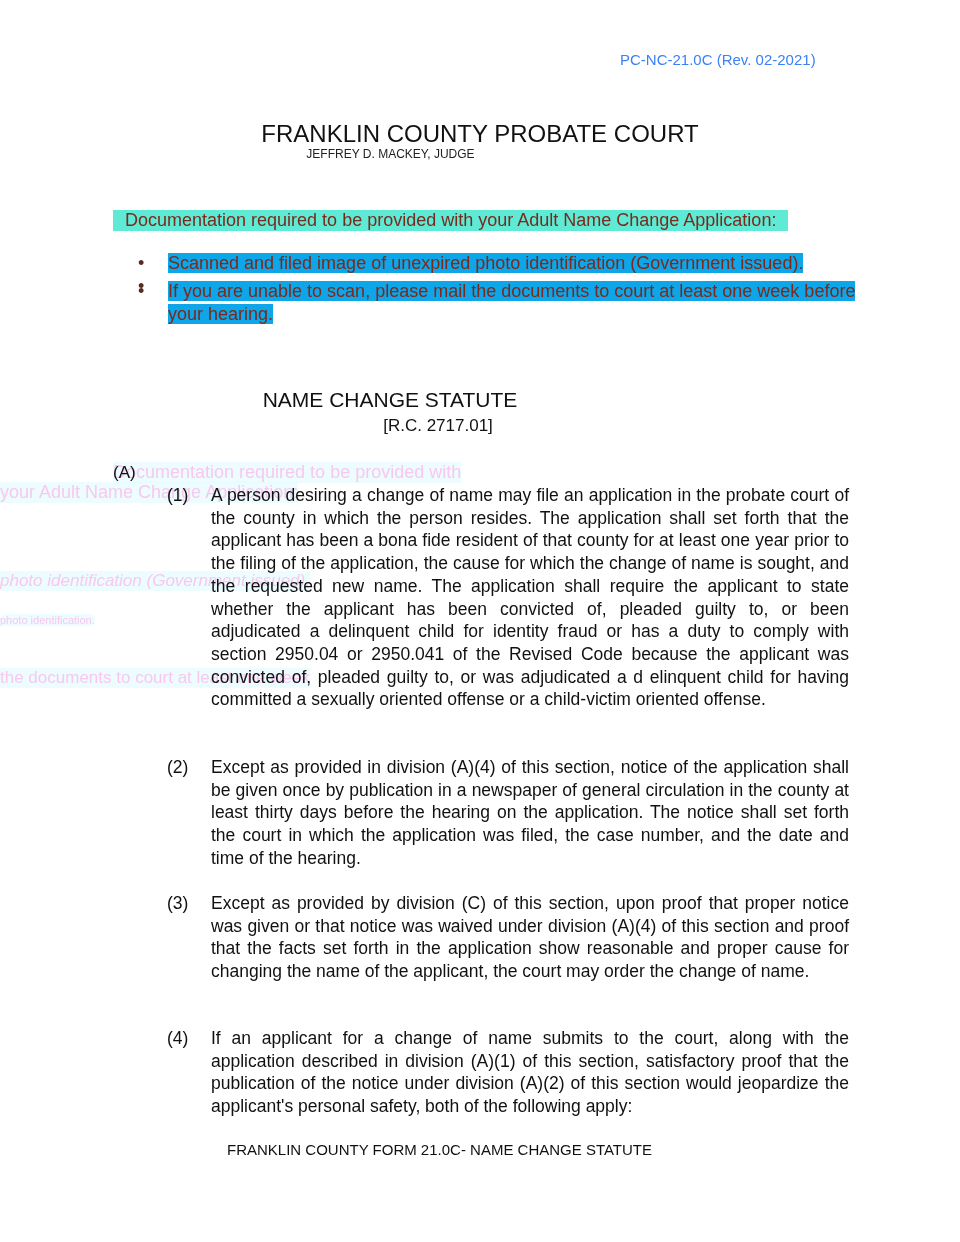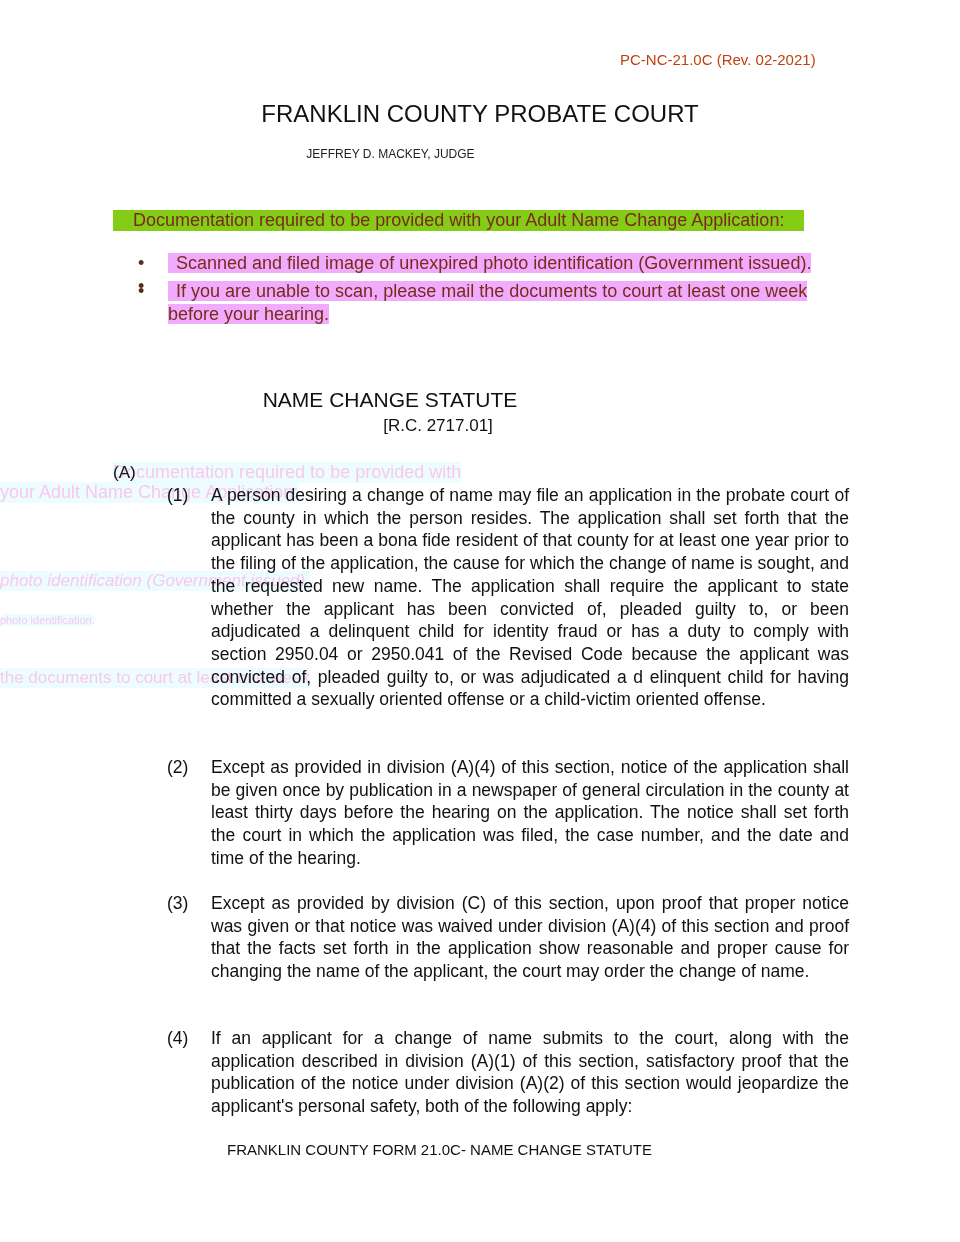--- a/index.html
+++ b/index.html
@@ -1,26 +1,26 @@
 <!DOCTYPE html>
 <html><head>
 <meta charset="utf-8">
 <style>
   html, body { margin: 0; padding: 0; background: #ffffff; }
   body { width: 960px; height: 1242px; position: relative; overflow: hidden; font-family: "Liberation Sans", sans-serif; color: #111; }
-  .form-code { position: absolute; top: 51px; left: 620px; font-size: 15px; color: #c2410c; font-family: "Liberation Sans", sans-serif; }
-  .court-title { position: absolute; top: 100px; left: 0; width: 960px; text-align: center; font-size: 24px; color: #111; }
+  .form-code { position: absolute; top: 51px; left: 620px; font-size: 15px; color: #3b82f6; font-family: "Liberation Sans", sans-serif; }
+  .court-title { position: absolute; top: 120px; left: 0; width: 960px; text-align: center; font-size: 24px; color: #111; }
   .judge { position: absolute; top: 147px; left: 0; width: 781px; text-align: center; font-size: 12px; color: #222; }
 
   .ghost { position: absolute; font-size: 18px; color: #f7b6ea; background: #e6fbff; opacity: 0.75; white-space: nowrap; pointer-events: none; margin-top: 44px; }
 
-  .doc-intro { position: absolute; top: 210px; left: 113px; font-size: 18px; color: #7a2a1c; background: #84cc16; padding: 0 20px; }
+  .doc-intro { position: absolute; top: 210px; left: 113px; font-size: 18px; color: #7a2a1c; background: #5eead4; padding: 0 12px; }
   .doc-list { position: absolute; top: 252px; left: 138px; width: 720px; margin: 0; padding: 0; list-style: none; }
   .doc-list li { position: relative; padding-left: 30px; font-size: 18px; line-height: 23px; color: #7a2a1c; margin-bottom: 0; }
-  .doc-list li .txt { background: #f0abfc; padding-left: 8px; }
+  .doc-list li .txt { background: #0ea5e9; }
   .doc-list li.spaced { margin-top: 5px; }
   .doc-list li .bullet { position: absolute; left: 0; top: 0; color: #5a2a1c; }
 
   .statute-title { position: absolute; top: 388px; left: 0; width: 780px; text-align: center; font-size: 21px; color: #111; }
   .statute-ref { position: absolute; top: 416px; left: 0; width: 876px; text-align: center; font-size: 17px; color: #111; }
   .div-a { position: absolute; top: 463px; left: 113px; font-size: 17px; color: #111; }
 
   .para { position: absolute; left: 167px; width: 682px; font-size: 17.5px; line-height: 22.7px; color: #111; }
   .para .num { position: absolute; left: 0; top: 0; }
   .para .body { margin-left: 44px; text-align: justify; }

